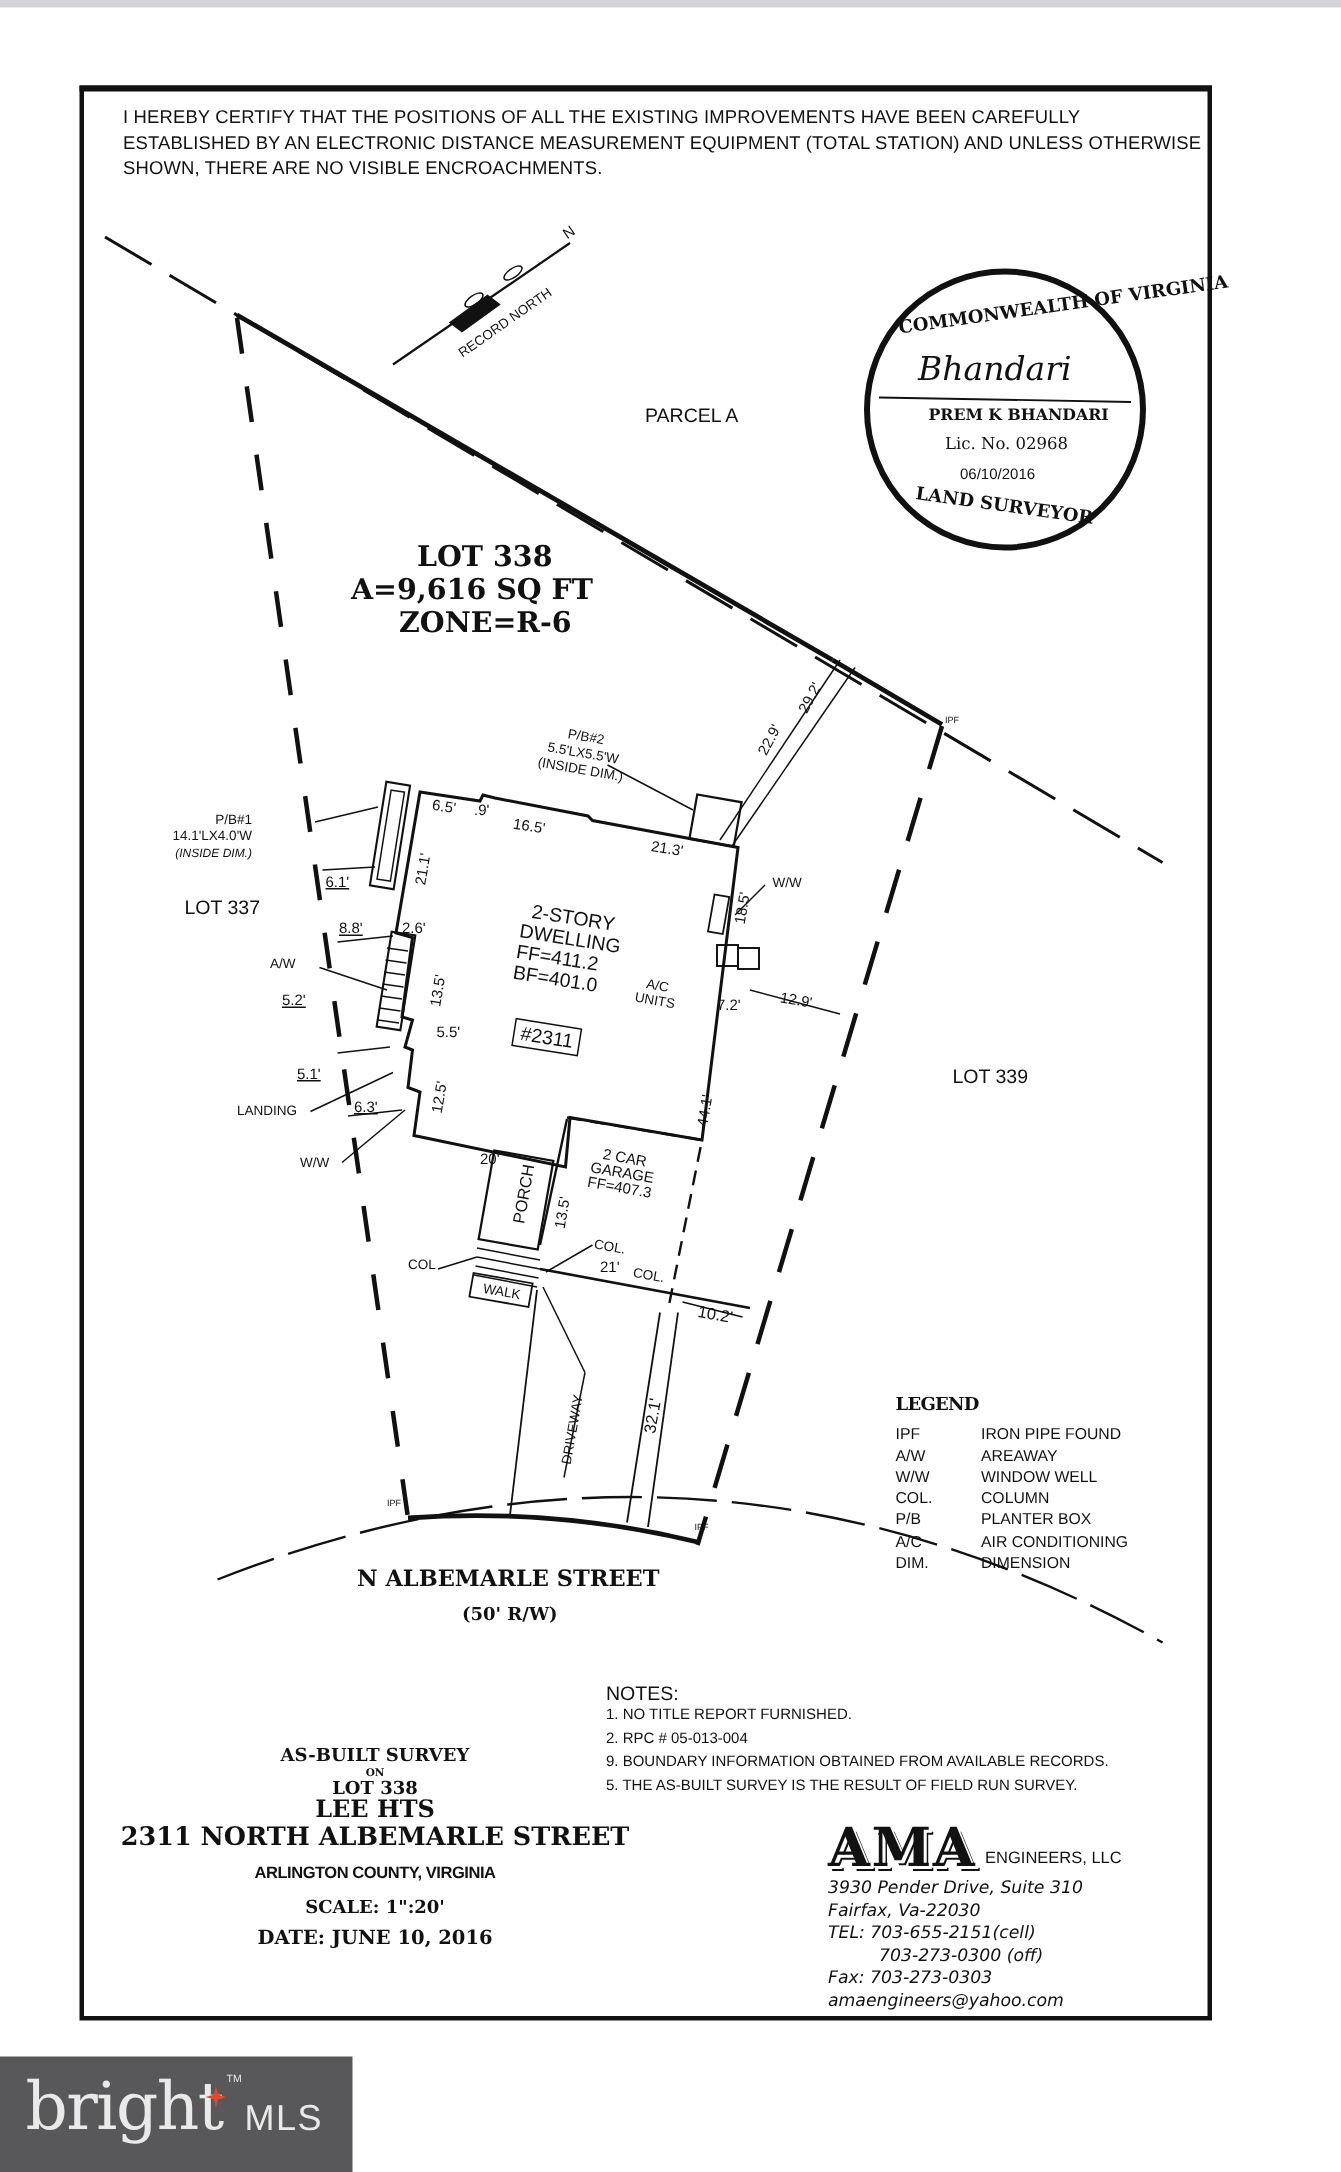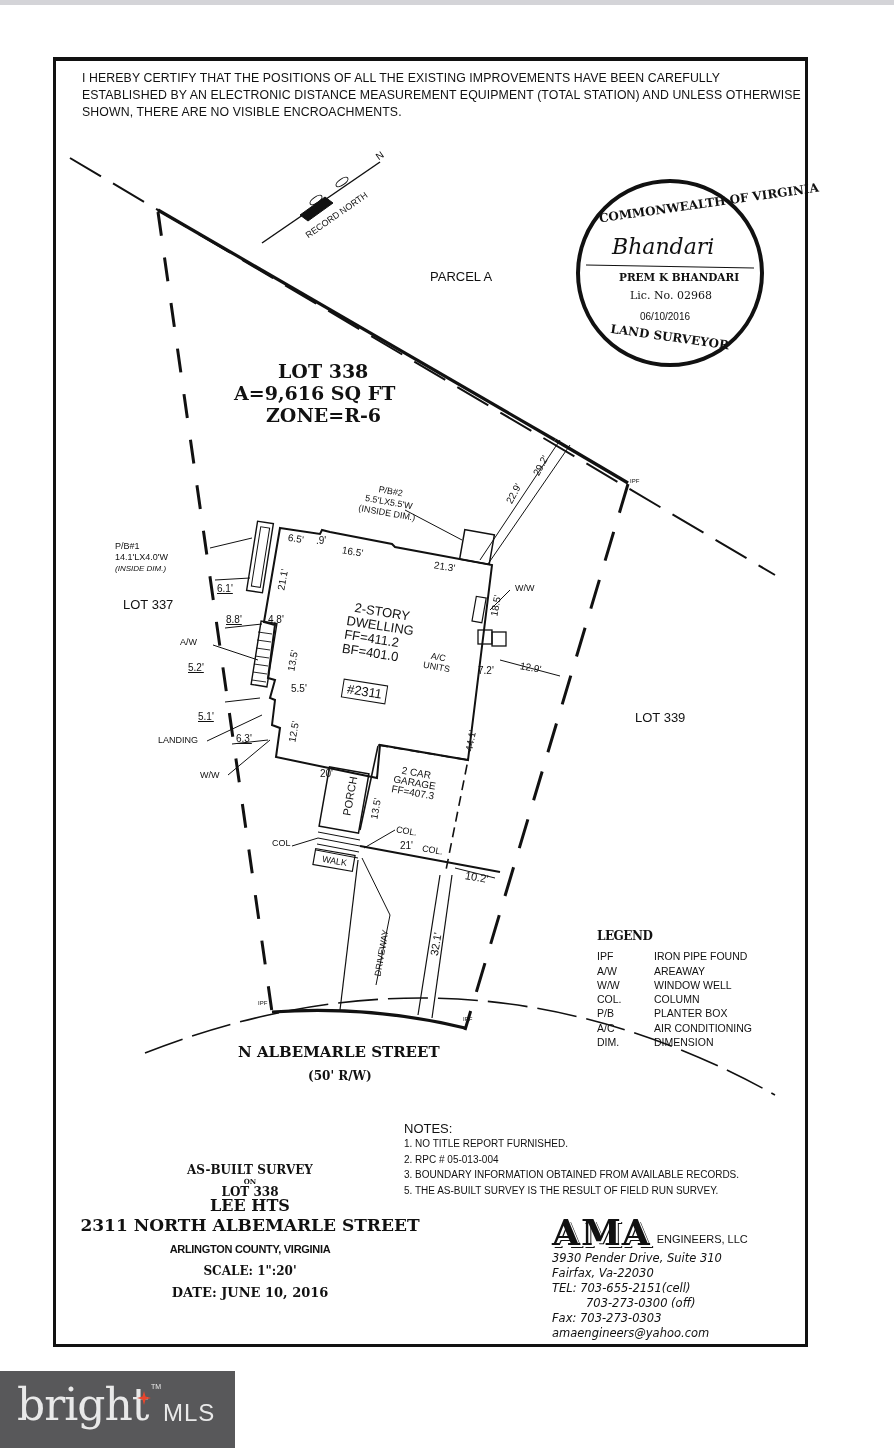--- a/index.html
+++ b/index.html
@@ -161,21 +161,21 @@
   <div>BF=401.0</div>
 </div>
 <div class="lbl" style="left:342px;top:682px;font-size:13px;border:1.5px solid #111;padding:1px 4px;transform:rotate(9deg);">#2311</div>
 
 <div style="position:absolute;left:393px;top:768px;transform:rotate(10deg);font-size:10px;line-height:10px;text-align:center;">
   <div>2 CAR</div>
   <div>GARAGE</div>
   <div>FF=407.3</div>
 </div>
 
-<div style="position:absolute;left:115px;top:541px;font-size:9px;line-height:11px;text-align:left;">
+<div style="position:absolute;left:115px;top:541px;font-size:9px;line-height:11px;text-align:right;">
   <div>P/B#1</div>
   <div>14.1'LX4.0'W</div>
   <div style="font-style:italic;font-size:8px">(INSIDE DIM.)</div>
 </div>
 <div style="position:absolute;left:360px;top:486px;font-size:9px;line-height:11px;text-align:center;transform:rotate(10deg);">
   <div>P/B#2</div>
   <div>5.5'LX5.5'W</div>
   <div>(INSIDE DIM.)</div>
 </div>
 <div class="lbl sans" style="left:180px;top:637px;font-size:9px;">A/W</div>
@@ -196,21 +196,21 @@
 <div class="lbl sans" style="left:258px;top:1000px;font-size:6px;">IPF</div>
 <div class="lbl sans" style="left:463px;top:1016px;font-size:6px;">IPF</div>
 
 <div class="lbl sans" style="left:288px;top:533px;font-size:10px;transform:rotate(9deg);">6.5'</div>
 <div class="lbl sans" style="left:316px;top:535px;font-size:10px;">.9'</div>
 <div class="lbl sans" style="left:342px;top:546px;font-size:10px;transform:rotate(9deg);">16.5'</div>
 <div class="lbl sans" style="left:434px;top:561px;font-size:10px;transform:rotate(9deg);">21.3'</div>
 <div class="lbl sans" style="left:272px;top:574px;font-size:10px;transform:rotate(-80deg);">21.1'</div>
 <div class="lbl sans" style="left:217px;top:583px;font-size:10px;text-decoration:underline;">6.1'</div>
 <div class="lbl sans" style="left:226px;top:614px;font-size:10px;text-decoration:underline;">8.8'</div>
-<div class="lbl sans" style="left:268px;top:614px;font-size:10px;">4.8'</div>
+<div class="lbl sans" style="left:268px;top:614px;font-size:10px;">2.6'</div>
 <div class="lbl sans" style="left:282px;top:655px;font-size:10px;transform:rotate(-80deg);">13.5'</div>
 <div class="lbl sans" style="left:188px;top:662px;font-size:10px;text-decoration:underline;">5.2'</div>
 <div class="lbl sans" style="left:272px;top:683px;font-size:10px;margin-left:19px;">5.5'</div>
 <div class="lbl sans" style="left:198px;top:711px;font-size:10px;text-decoration:underline;">5.1'</div>
 <div class="lbl sans" style="left:236px;top:733px;font-size:10px;text-decoration:underline;">6.3'</div>
 <div class="lbl sans" style="left:283px;top:726px;font-size:10px;transform:rotate(-80deg);">12.5'</div>
 <div class="lbl sans" style="left:320px;top:768px;font-size:10px;">20'</div>
 <div class="lbl sans" style="left:485px;top:600px;font-size:10px;transform:rotate(-80deg);">18.5'</div>
 <div class="lbl sans" style="left:478px;top:665px;font-size:10px;">7.2'</div>
 <div class="lbl sans" style="left:520px;top:662px;font-size:10px;transform:rotate(10deg);">12.9'</div>
@@ -254,21 +254,21 @@
   <div class="row">
       <span class="abbr">DIM.</span>
       <span>DIMENSION</span>
     </div>
 </div>
 
 <div class="notes">
   <div class="h">NOTES:</div>
   <div>1. NO TITLE REPORT FURNISHED.</div>
   <div>2. RPC # 05-013-004</div>
-  <div>3. BOUNDARY INFORMATION OBTAINED FROM AVAILABLE RECORDS.</div>
+  <div>9. BOUNDARY INFORMATION OBTAINED FROM AVAILABLE RECORDS.</div>
   <div>5. THE AS-BUILT SURVEY IS THE RESULT OF FIELD RUN SURVEY.</div>
 </div>
 
 <div class="titleblock">
   <div class="l1">AS-BUILT SURVEY</div>
   <div class="l2">ON</div>
   <div class="l3">LOT 338</div>
   <div class="l4">LEE HTS</div>
   <div class="l5">2311 NORTH ALBEMARLE STREET</div>
   <div class="l6">ARLINGTON COUNTY, VIRGINIA</div>

